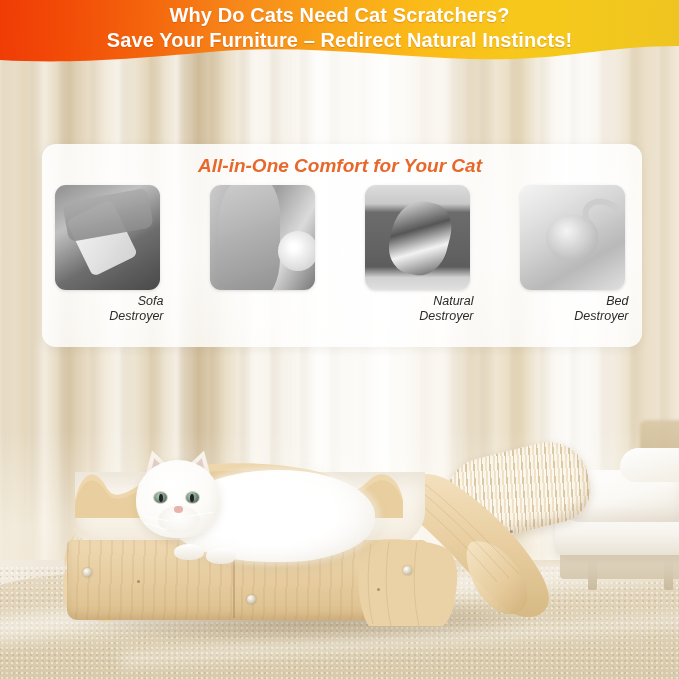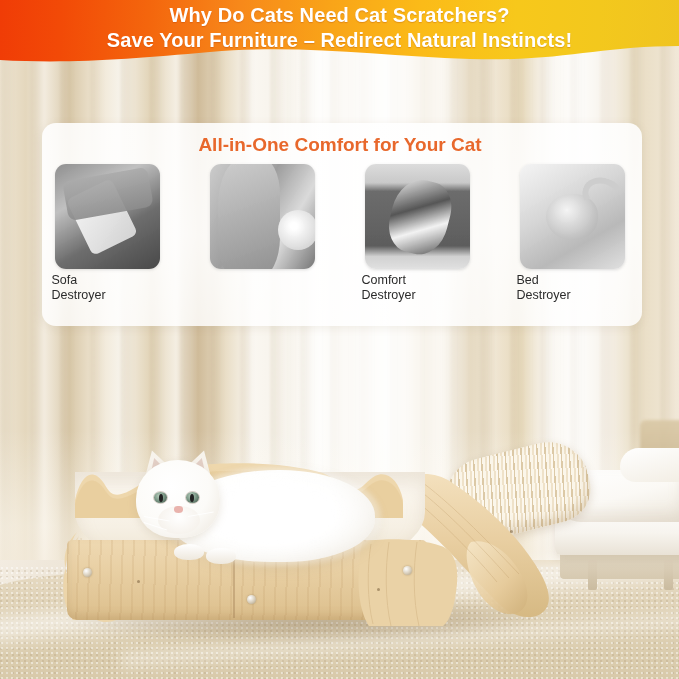--- a/index.html
+++ b/index.html
@@ -234,42 +234,43 @@
     position:absolute;left:0;width:679px;text-align:center;
     color:#ffffff;font-weight:bold;letter-spacing:.1px;
     text-shadow:0 1px 1px rgba(150,40,0,.25);
     white-space:nowrap;
   }
   .banner-line.l1{top:4px;font-size:20px;}
   .banner-line.l2{top:29px;font-size:20px;}
 
   
   .card{
-    position:absolute;left:42px;top:123px;width:600px;height:203px;
+    position:absolute;left:42px;top:144px;width:600px;height:203px;
     background:linear-gradient(180deg, rgba(255,255,255,.88) 0%, rgba(255,255,255,.90) 55%, rgba(255,255,255,.82) 100%);
     border-radius:14px;
     box-shadow:0 2px 10px rgba(150,130,100,.12);
+    font-style:italic;
   }
   .card-title{
     position:absolute;left:0;top:11px;width:596px;text-align:center;
     color:#e8682c;font-size:19px;font-weight:bold;white-space:nowrap;
   }
   .thumbs{
     position:absolute;left:13px;top:41px;width:570px;height:152px;
     display:flex;justify-content:space-between;
   }
   .thumb{width:105px;display:flex;flex-direction:column;align-items:center;}
   .thumb-img{
     width:105px;height:105px;border-radius:11px;
     filter:grayscale(1) contrast(1.05);
     box-shadow:0 1px 3px rgba(120,100,80,.22);
     overflow:hidden;position:relative;
   }
   .thumb-cap{
-    margin-top:4px;text-align:left;color:#2b2b2b;
+    margin-top:4px;text-align:right;color:#2b2b2b;
     font-size:12.5px;line-height:14.5px;width:112px;
   }
 
   
   .ti1{background:linear-gradient(150deg,#8f8f8f 0%,#bdbdbd 30%,#6e6e6e 62%,#4b4b4b 100%);}
   .ti1::before{content:"";position:absolute;left:22px;top:22px;width:50px;height:62px;
     background:linear-gradient(150deg,#f2f2f2,#cfcfcf);transform:rotate(-26deg);border-radius:6px;}
   .ti1::after{content:"";position:absolute;left:10px;top:10px;width:86px;height:40px;
     background:linear-gradient(180deg,#a9a9a9,#8b8b8b);border-radius:8px;transform:rotate(-10deg);opacity:.9;}
 
@@ -443,21 +444,21 @@
         </div>
       </div>
 
       <div class="thumb">
         <div class="thumb-img ti2"></div>
       </div>
 
       <div class="thumb">
         <div class="thumb-img ti3"></div>
         <div class="thumb-cap">
-          <div>Comfort</div>
+          <div>Natural</div>
           <div>Destroyer</div>
         </div>
       </div>
 
       <div class="thumb">
         <div class="thumb-img ti4"></div>
         <div class="thumb-cap">
           <div>Bed</div>
           <div>Destroyer</div>
         </div>

